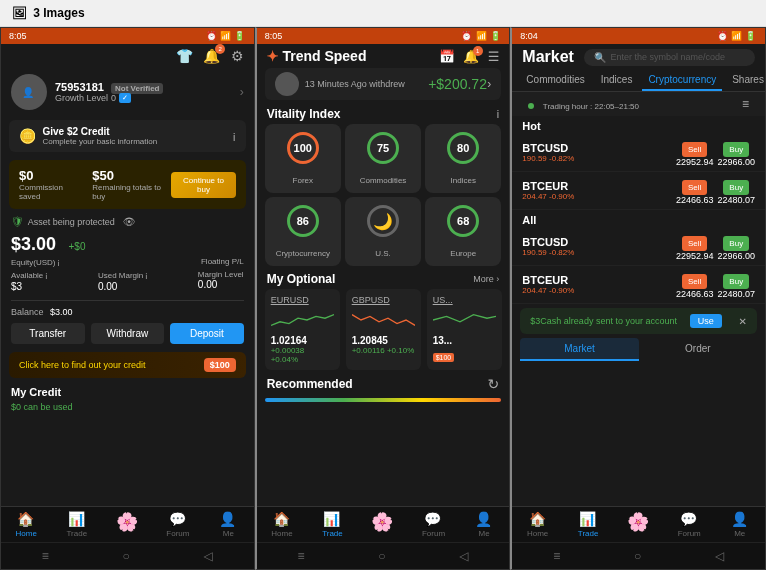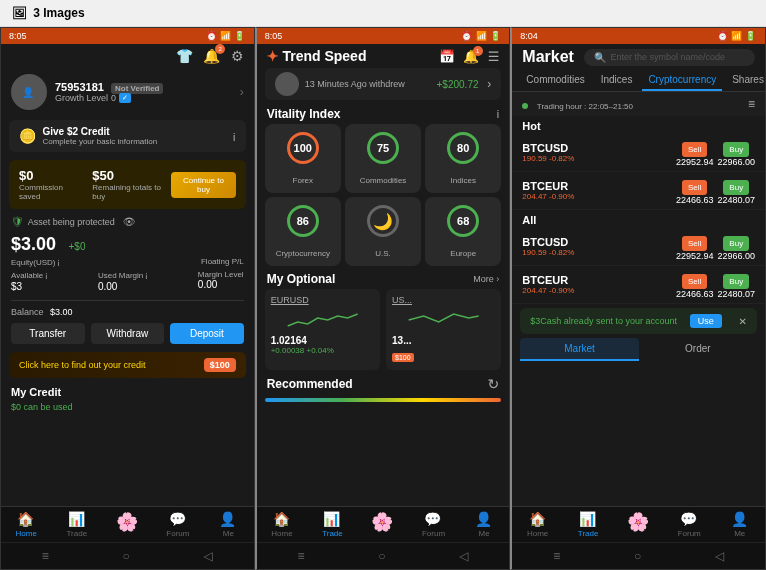--- a/index.html
+++ b/index.html
@@ -180,21 +180,21 @@
     .title-icons { display: flex; gap: 8px; }
     .title-icon { color: #aaa; font-size: 13px; position: relative; }
     .badge { position: absolute; top: -3px; right: -3px; background: #e63; color: #fff; font-size: 6px; border-radius: 50%; width: 10px; height: 10px; display: flex; align-items: center; justify-content: center; }
     .withdraw-bar {
       display: flex; align-items: center; justify-content: space-between;
       padding: 4px 10px; background: #222; margin: 0 8px; border-radius: 6px;
     }
     .withdraw-left { display: flex; align-items: center; gap: 6px; }
     .withdraw-avatar { width: 24px; height: 24px; border-radius: 50%; background: #555; }
     .withdraw-text { color: #aaa; font-size: 9px; }
-    .withdraw-amount { color: #4CAF50; font-size: 10px; margin-left: 23px; }
+    .withdraw-amount { color: #4CAF50; font-size: 14px; margin-left: 23px; }
     .section-header {
       display: flex; justify-content: space-between; align-items: center;
       padding: 6px 10px 3px;
     }
     .section-title { color: #fff; font-size: 12px; font-weight: bold; }
     .section-icon { color: #aaa; font-size: 11px; }
     .vitality-grid {
       display: grid; grid-template-columns: repeat(3, 1fr);
       gap: 4px; padding: 0 8px;
     }
@@ -252,21 +252,21 @@
     .market-tabs {
       display: flex; padding: 0 8px; gap: 4px;
       border-bottom: 1px solid #333;
     }
     .market-tab {
       color: #aaa; font-size: 10px; padding: 4px 6px; cursor: pointer;
     }
     .market-tab.active { color: #2196F3; border-bottom: 2px solid #2196F3; }
     .trading-hour {
       display: flex; align-items: center; justify-content: space-between;
-      padding: 3px 10px; background: #1e1e1e;
+      padding: 3px 16px; background: #1e1e1e;
     }
     .trading-dot { width: 6px; height: 6px; border-radius: 50%; background: #4CAF50; display: inline-block; margin-right: 4px; }
     .trading-text { color: #aaa; font-size: 8px; }
     .hot-label { color: #fff; font-size: 11px; font-weight: bold; padding: 4px 10px 2px; }
     .crypto-row {
       display: flex; align-items: center; padding: 4px 10px;
       border-bottom: 1px solid #222;
     }
     .crypto-info { flex: 1; }
     .crypto-symbol { color: #fff; font-size: 11px; font-weight: bold; }
@@ -551,20 +551,32 @@
           <svg class="chart-svg" viewBox="0 0 70 24">
             <polyline points="0,18 10,14 20,16 30,10 40,12 50,8 60,10 70,6" fill="none" stroke="#4CAF50" stroke-width="1.5"></polyline>
           </svg>
         </div>
         <div class="opt-price">1.02164</div>
         <div class="opt-change positive">
           <span>+0.00038</span> <span>+0.04%</span>
         </div>
       </div>
       <div class="opt-card">
+        <div class="opt-symbol">GBPUSD</div>
+        <div class="opt-chart">
+          <svg class="chart-svg" viewBox="0 0 70 24">
+            <polyline points="0,6 10,12 20,8 30,14 40,10 50,16 60,12 70,18" fill="none" stroke="#e63" stroke-width="1.5"></polyline>
+          </svg>
+        </div>
+        <div class="opt-price">1.20845</div>
+        <div class="opt-change positive">
+          <span>+0.00116</span> <span>+0.10%</span>
+        </div>
+      </div>
+      <div class="opt-card">
         <div class="opt-symbol">US...</div>
         <div class="opt-chart">
           <svg class="chart-svg" viewBox="0 0 70 24">
             <polyline points="0,12 15,8 30,14 45,6 60,10 70,8" fill="none" stroke="#4CAF50" stroke-width="1.5"></polyline>
           </svg>
         </div>
         <div class="opt-price">13...</div>
         <div class="opt-badge">$100</div>
       </div>
     </div>

